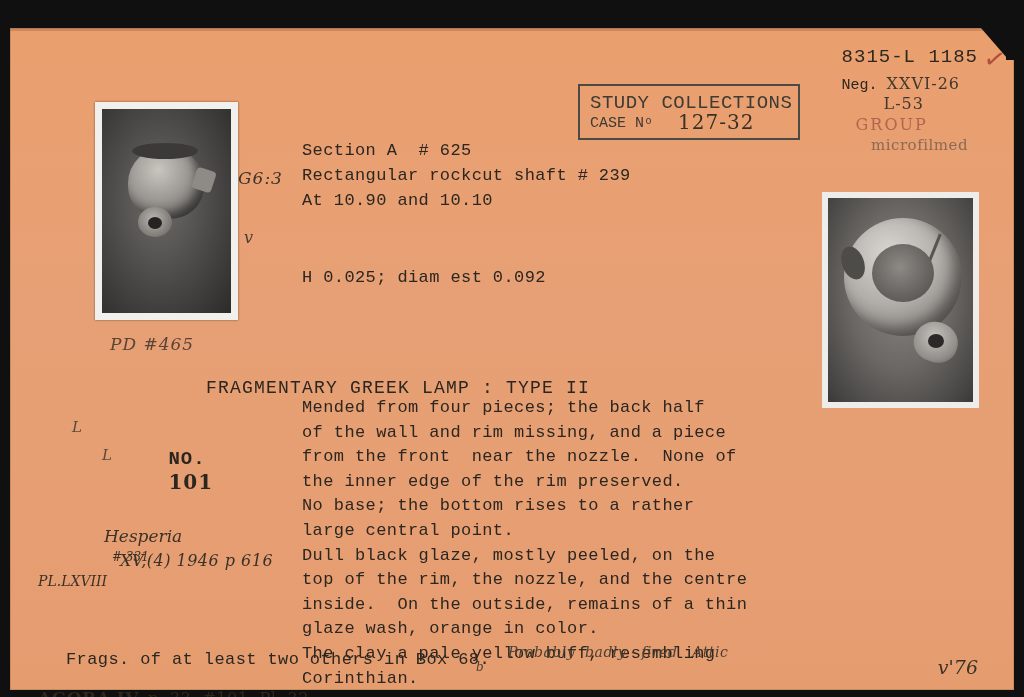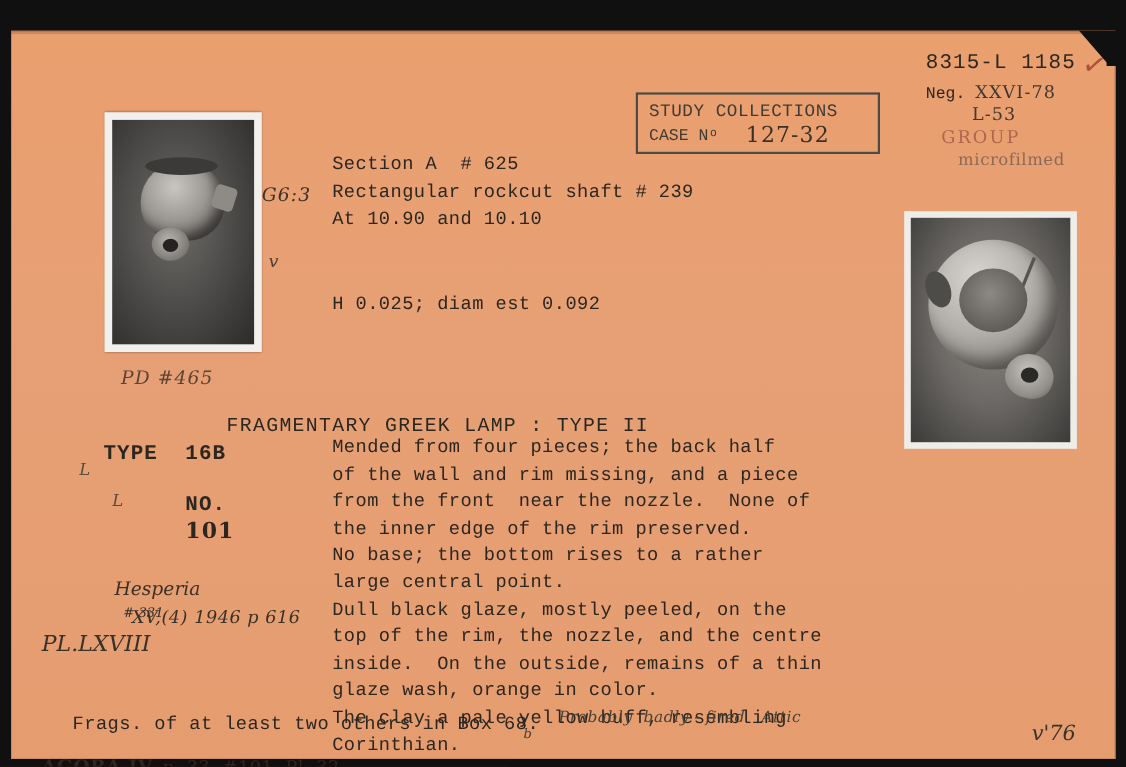--- a/index.html
+++ b/index.html
@@ -129,21 +129,21 @@
     top: 56px;
     width: 222px;
     height: 56px;
     border: 2px solid #4c4a44;
     box-sizing: border-box;
   }
   #stamp .l1 {
     position: absolute;
     left: 10px; top: 6px;
     font-family: "Liberation Mono", monospace;
-    font-size: 16px;
+    font-size: 19px;
     color: #3e3a34;
     letter-spacing: 0.5px;
     text-align: center;
   }
   #stamp .l2 {
     position: absolute;
     left: 10px; top: 29px;
     font-family: "Liberation Mono", monospace;
     font-size: 15px;
     color: #3e3a34;
@@ -375,21 +375,21 @@
     left: 110px; top: 523px;
     font-family: "DejaVu Serif", serif;
     font-size: 16px;
     color: #3a3128;
     letter-spacing: 0.5px;
   }
   #plate-ref {
     position: absolute;
     left: 28px; top: 545px;
     font-family: "DejaVu Serif", serif;
-    font-size: 20px;
+    font-size: 14px;
     color: #3a3128;
   }
   #num331 {
     position: absolute;
     left: 102px; top: 522px;
     font-family: "DejaVu Serif", serif;
     font-size: 12px;
     color: #3a3128;
   }
   #probably {
@@ -448,21 +448,21 @@
 <div id="page">
 
   <div id="card">
     <div id="card-top-shade"></div>
     <div id="tab-cut"></div>
 
     <div id="topright">
       <div id="acc-number">8315-L 1185</div>
       <div id="neg-label">
         <span>Neg.</span>
-        <span id="neg-value">XXVI-78</span>
+        <span id="neg-value">XXVI-26</span>
       </div>
       <div id="neg-value2">L-53</div>
       <div id="group-word">GROUP</div>
     </div>
     <div id="check-mark">✓</div>
     <div id="microfilmed">microfilmed</div>
 
     <div id="stamp">
       <div class="l1">STUDY COLLECTIONS</div>
       <div class="l2">CASE Nᵒ</div>
@@ -489,21 +489,20 @@
         <div class="lamp-b-hole"></div>
       </div>
     </div>
 
     <div id="typed-head" class="typed">Section A  # 625
 Rectangular rockcut shaft # 239
 At 10.90 and 10.10</div>
     <div id="typed-dims" class="typed">H 0.025; diam est 0.092</div>
     <div id="title-line" class="typed">FRAGMENTARY GREEK LAMP : TYPE II</div>
 
-    <div id="type-block" class="typed">TYPE  16B</div>
     <div id="no-block" class="typed">
       <span>NO.</span>
       <span id="no-value">101</span>
     </div>
 
     <div id="desc-block" class="typed">Mended from four pieces; the back half
 of the wall and rim missing, and a piece
 from the front  near the nozzle.  None of
 the inner edge of the rim preserved.
 No base; the bottom rises to a rather

